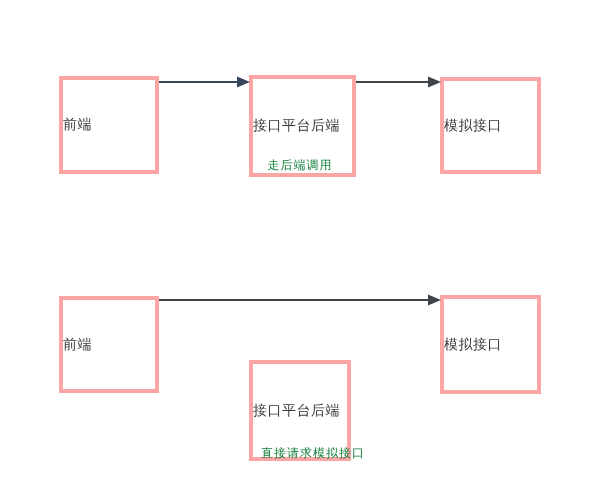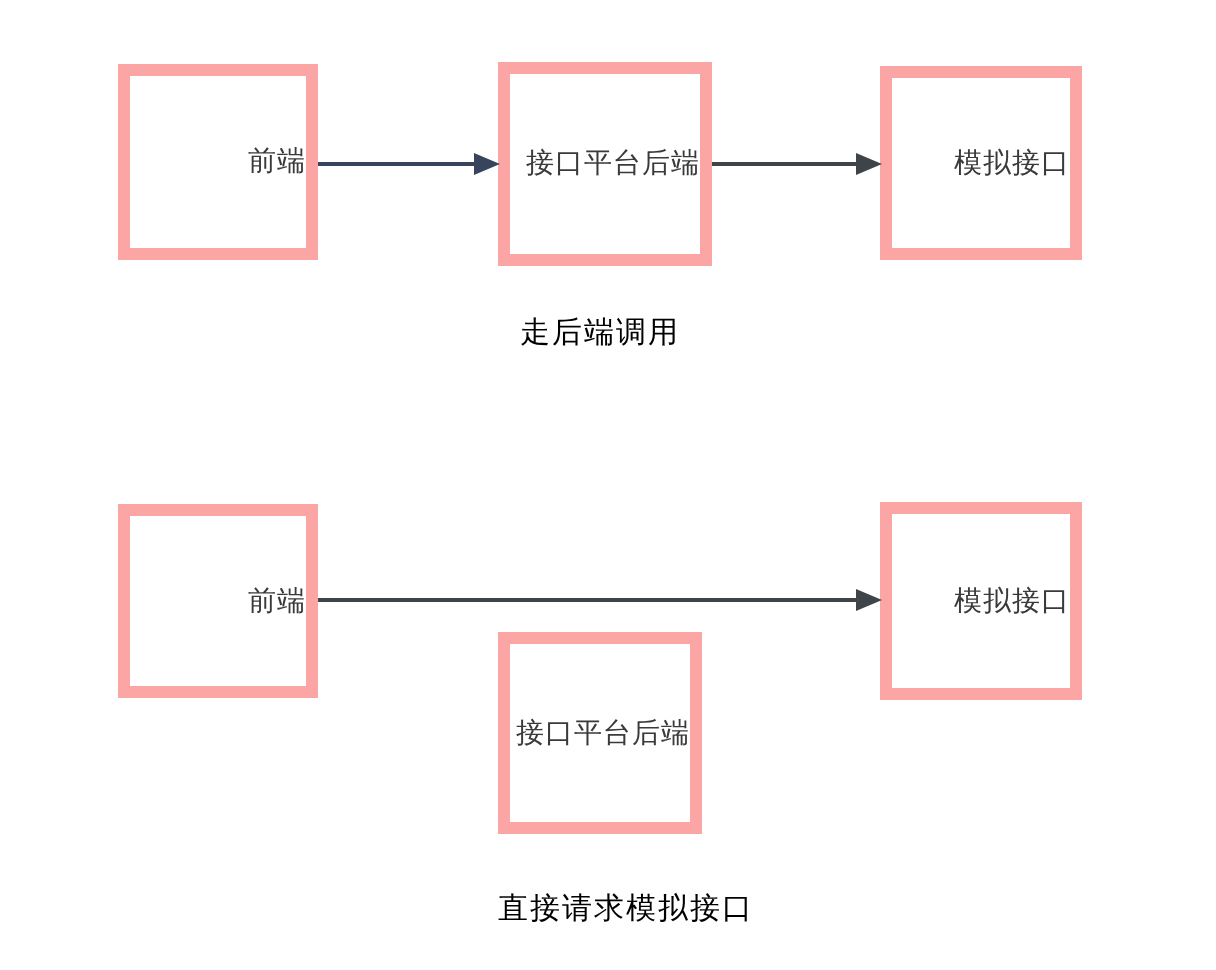--- a/index.html
+++ b/index.html
@@ -11,25 +11,26 @@
   .canvas {
     position: relative;
     width: 608px;
     height: 485px;
     background: #ffffff;
     overflow: hidden;
   }
   .flow-box {
     position: absolute;
     box-sizing: border-box;
-    border: 6px solid #fca5a5;
+    border: 4px solid #fca5a5;
     background: #ffffff;
     display: flex;
     align-items: center;
-    justify-content: flex-end;
+    justify-content: flex-start;
+    margin-top: 44px;
   }
   .flow-box span {
     font-size: 14px;
     color: #3a3a3a;
     letter-spacing: 0.5px;
     white-space: nowrap;
   }
   
   .box-a1 { left: 59px;  top: 32px;  width: 100px; height: 98px;  }
   .box-a2 { left: 249px; top: 31px;  width: 107px; height: 102px; }
@@ -40,22 +41,22 @@
   .box-b3 { left: 440px; top: 251px; width: 101px; height: 99px;  }
   .arrow {
     position: absolute;
     overflow: visible;
   }
   .arrow-1 { left: 159px; top: 72px;  width: 91px;  height: 20px; }
   .arrow-2 { left: 356px; top: 72px;  width: 85px;  height: 20px; }
   .arrow-3 { left: 159px; top: 290px; width: 282px; height: 20px; }
   .caption {
     position: absolute;
-    font-size: 15px;
-    color: #000000;
+    font-size: 12px;
+    color: #15803d;
     text-align: center;
     letter-spacing: 1px;
     white-space: nowrap;
   }
   .caption-top    { left: 220px; top: 157px; width: 160px; }
   .caption-bottom { left: 213px; top: 445px; width: 200px; }
 </style>
 </head>
 <body>
 

